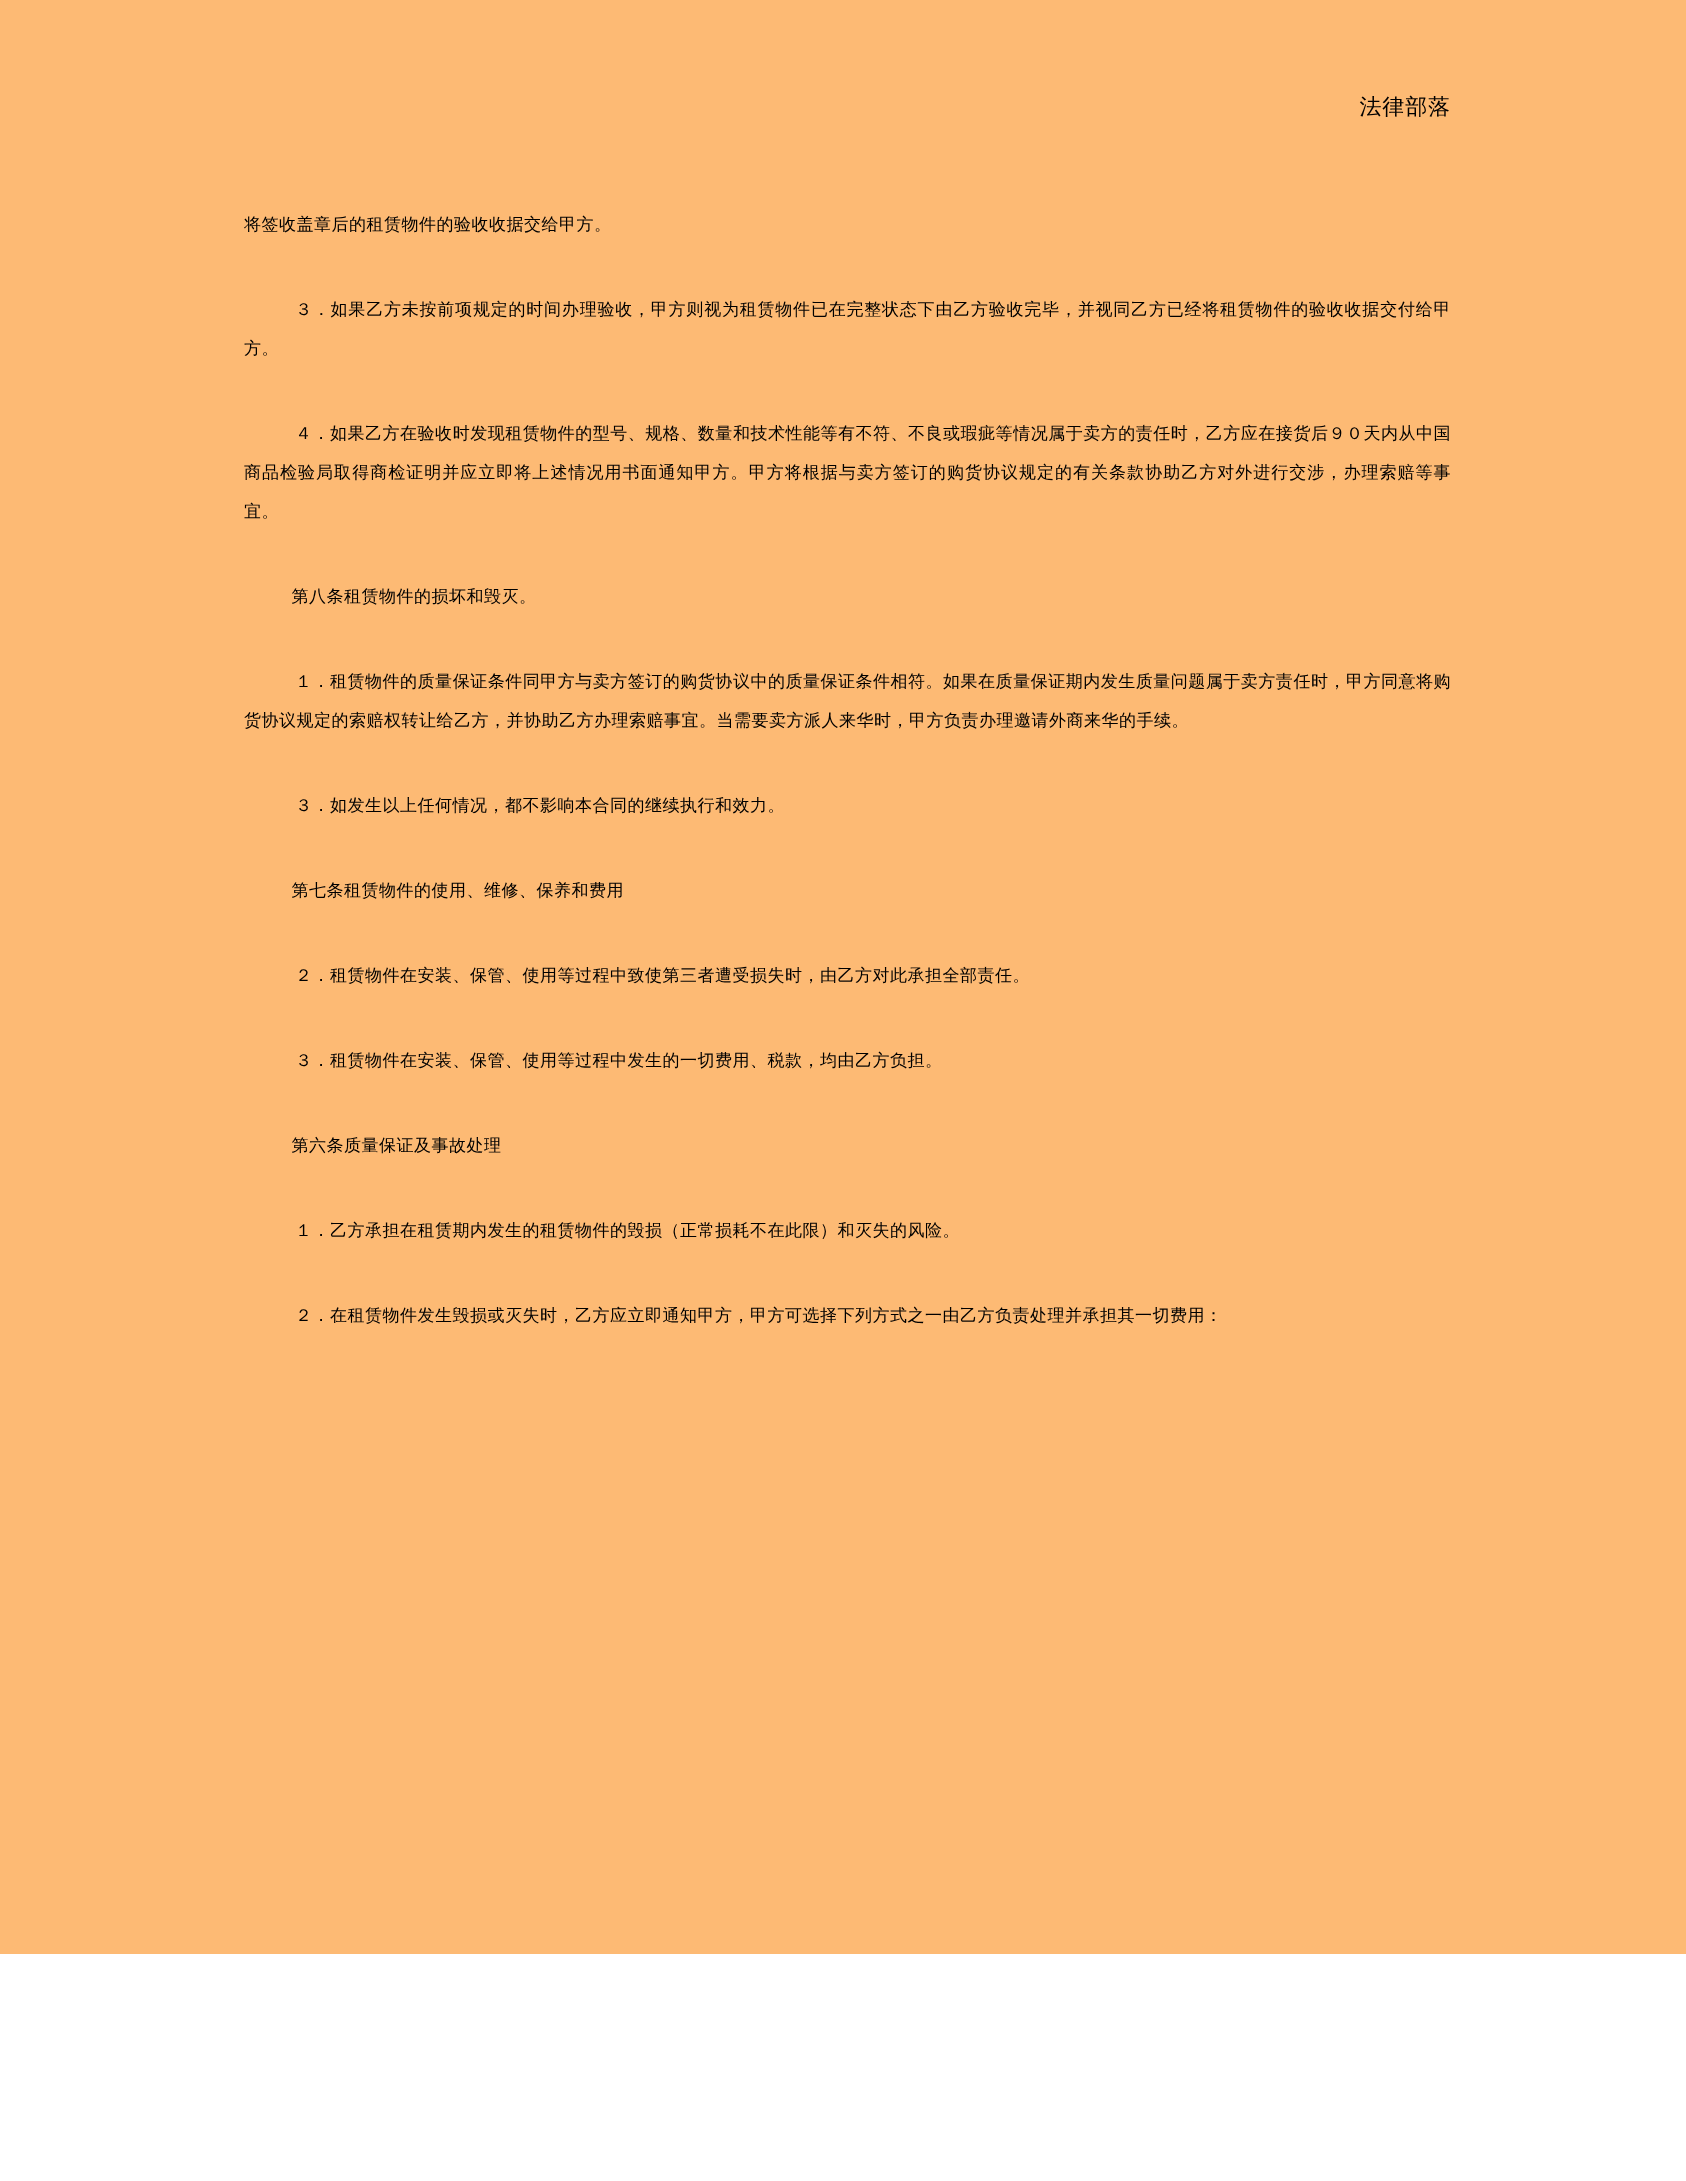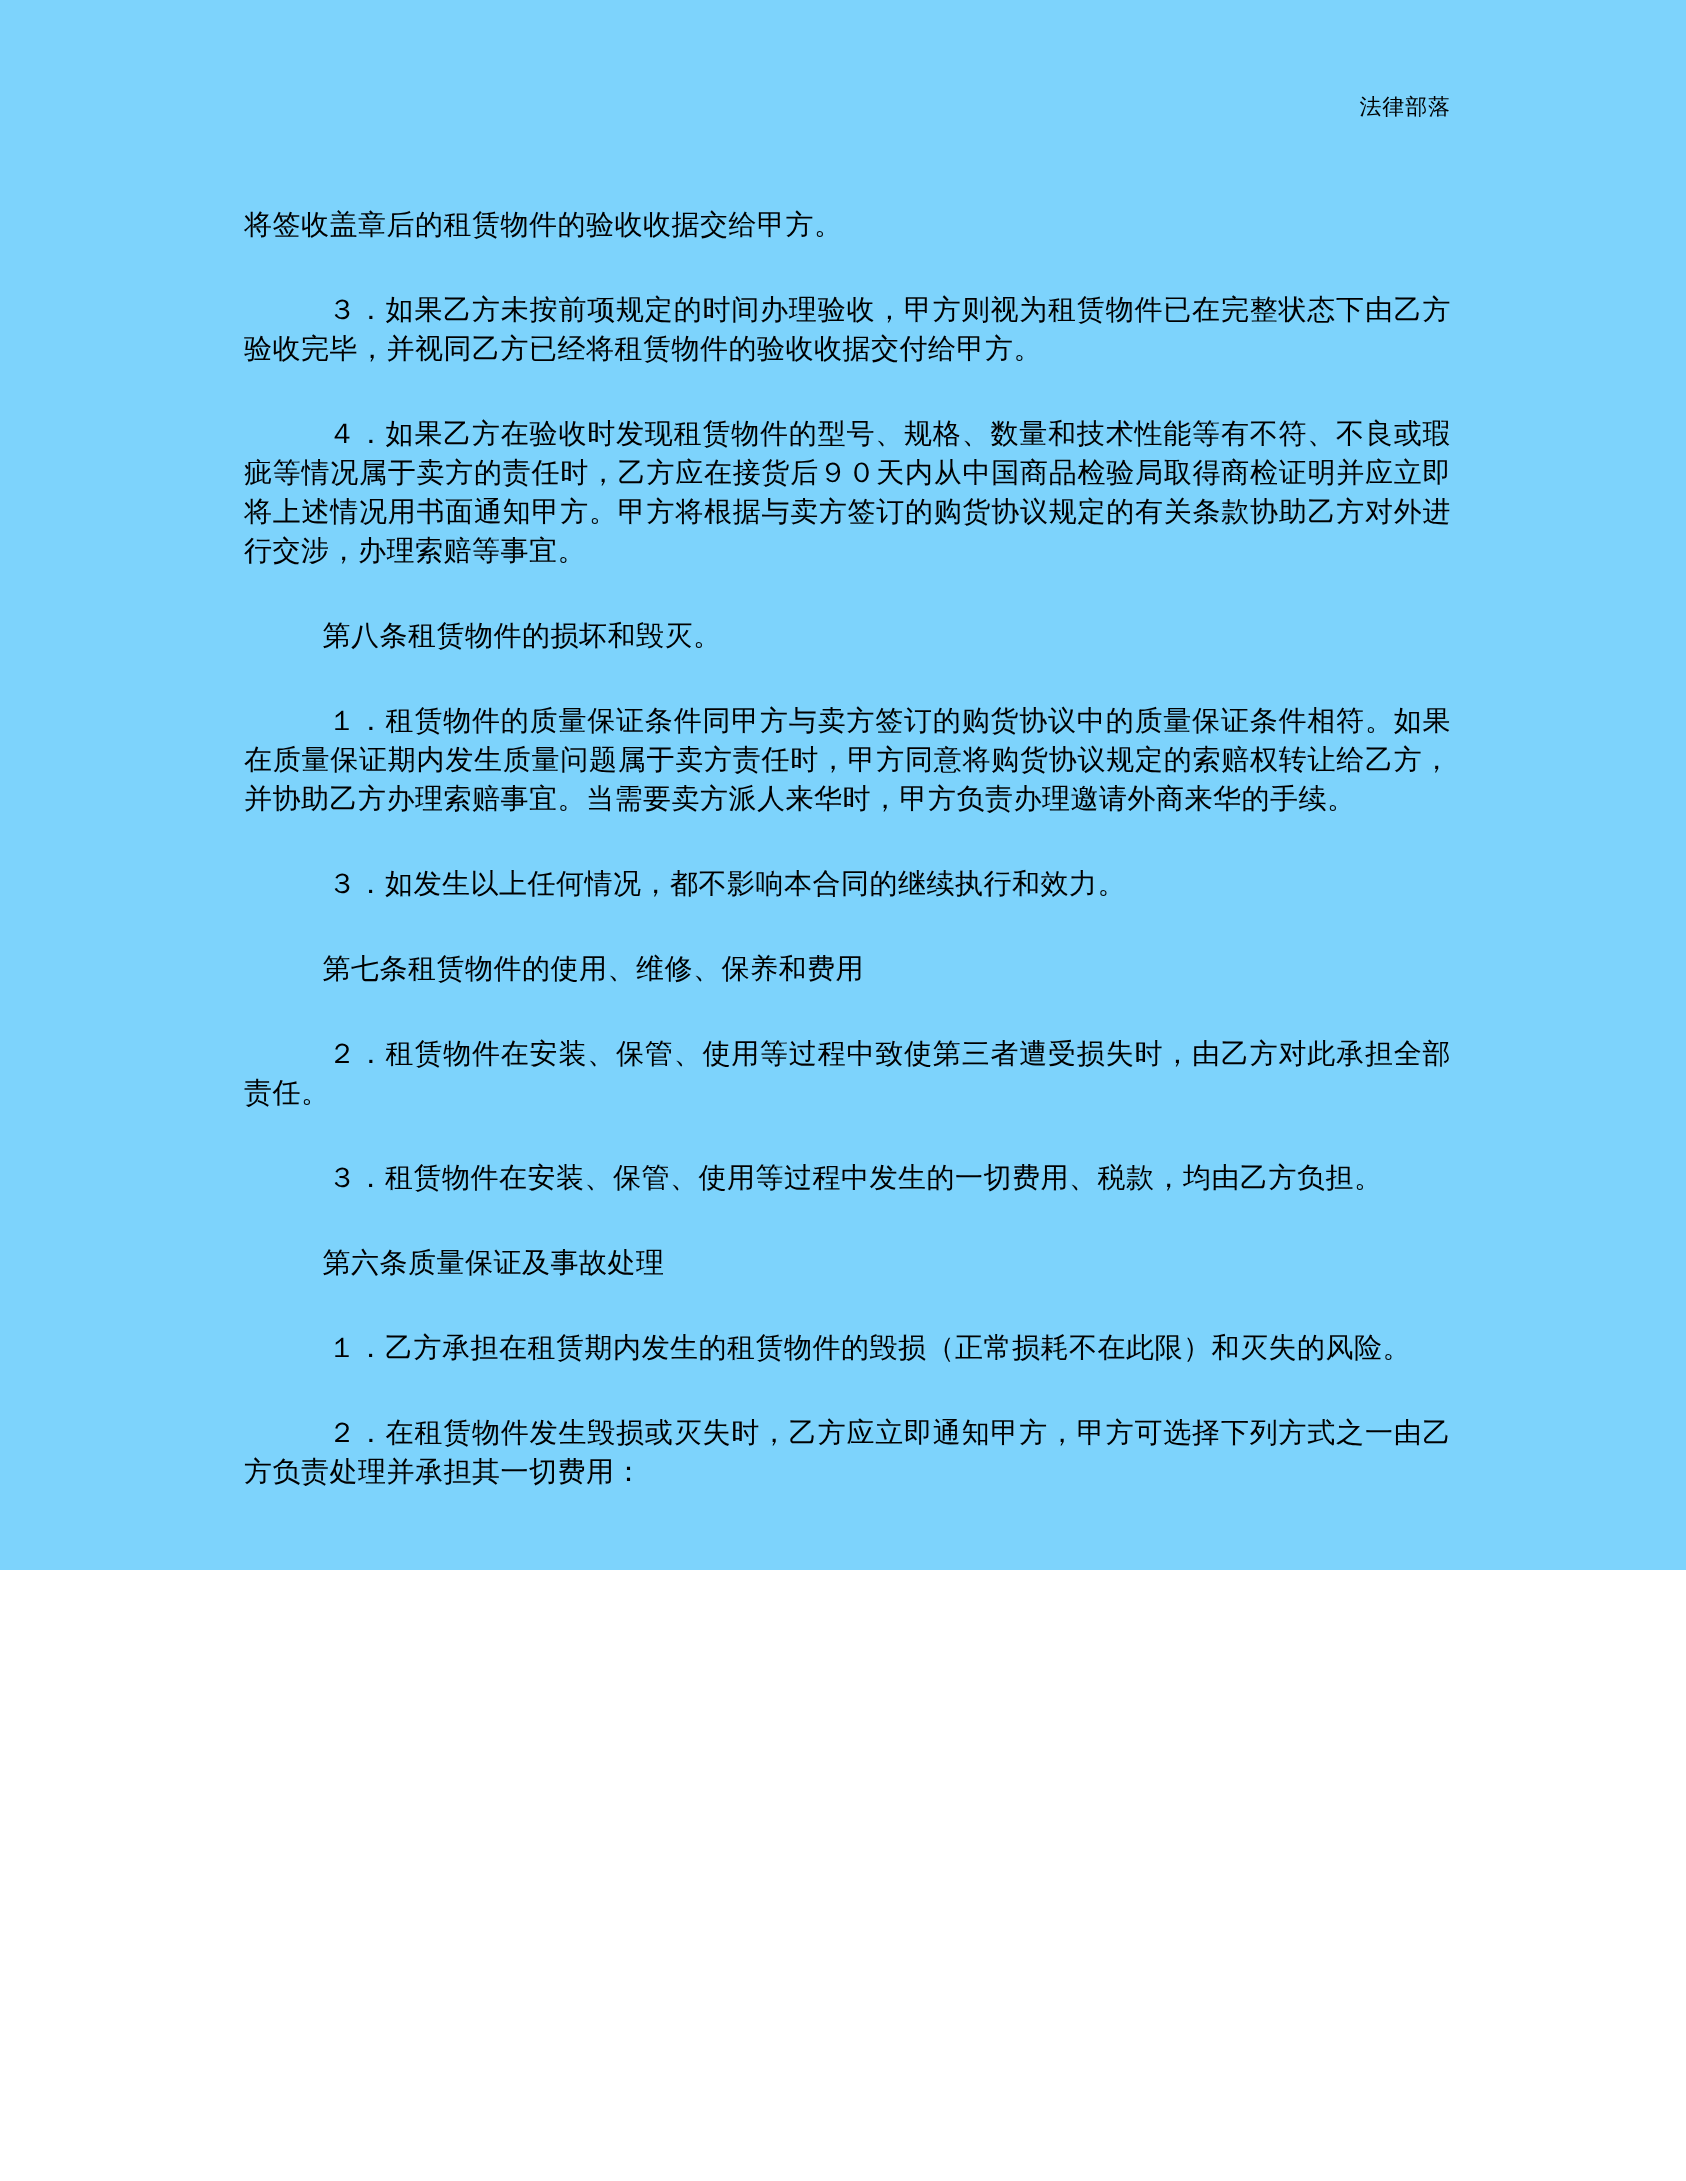--- a/index.html
+++ b/index.html
@@ -10,33 +10,33 @@
   body {
     width: 1686px;
     height: 2182px;
     overflow: hidden;
     font-family: "Liberation Serif", "DejaVu Serif", serif;
     color: #000000;
   }
   .page {
     box-sizing: border-box;
     width: 1686px;
-    height: 1570px;
+    height: 1954px;
     padding: 92px 235px 55px 244px;
-    background: #7dd3fc;
+    background: #fdba74;
   }
   .watermark {
     text-align: right;
     font-size: 22px;
     line-height: 29px;
     letter-spacing: 0.9px;
     margin: 0 0 84px 0;
   }
   .doc-body p {
-    font-size: 28px;
+    font-size: 17px;
     line-height: 39px;
     margin: 16px 0 46px 0;
     text-align: justify;
     letter-spacing: 0.5px;
   }
   .doc-body p.indent {
     text-indent: 3em;
   }
   .doc-body p.heading {
     text-indent: 2.8em;

